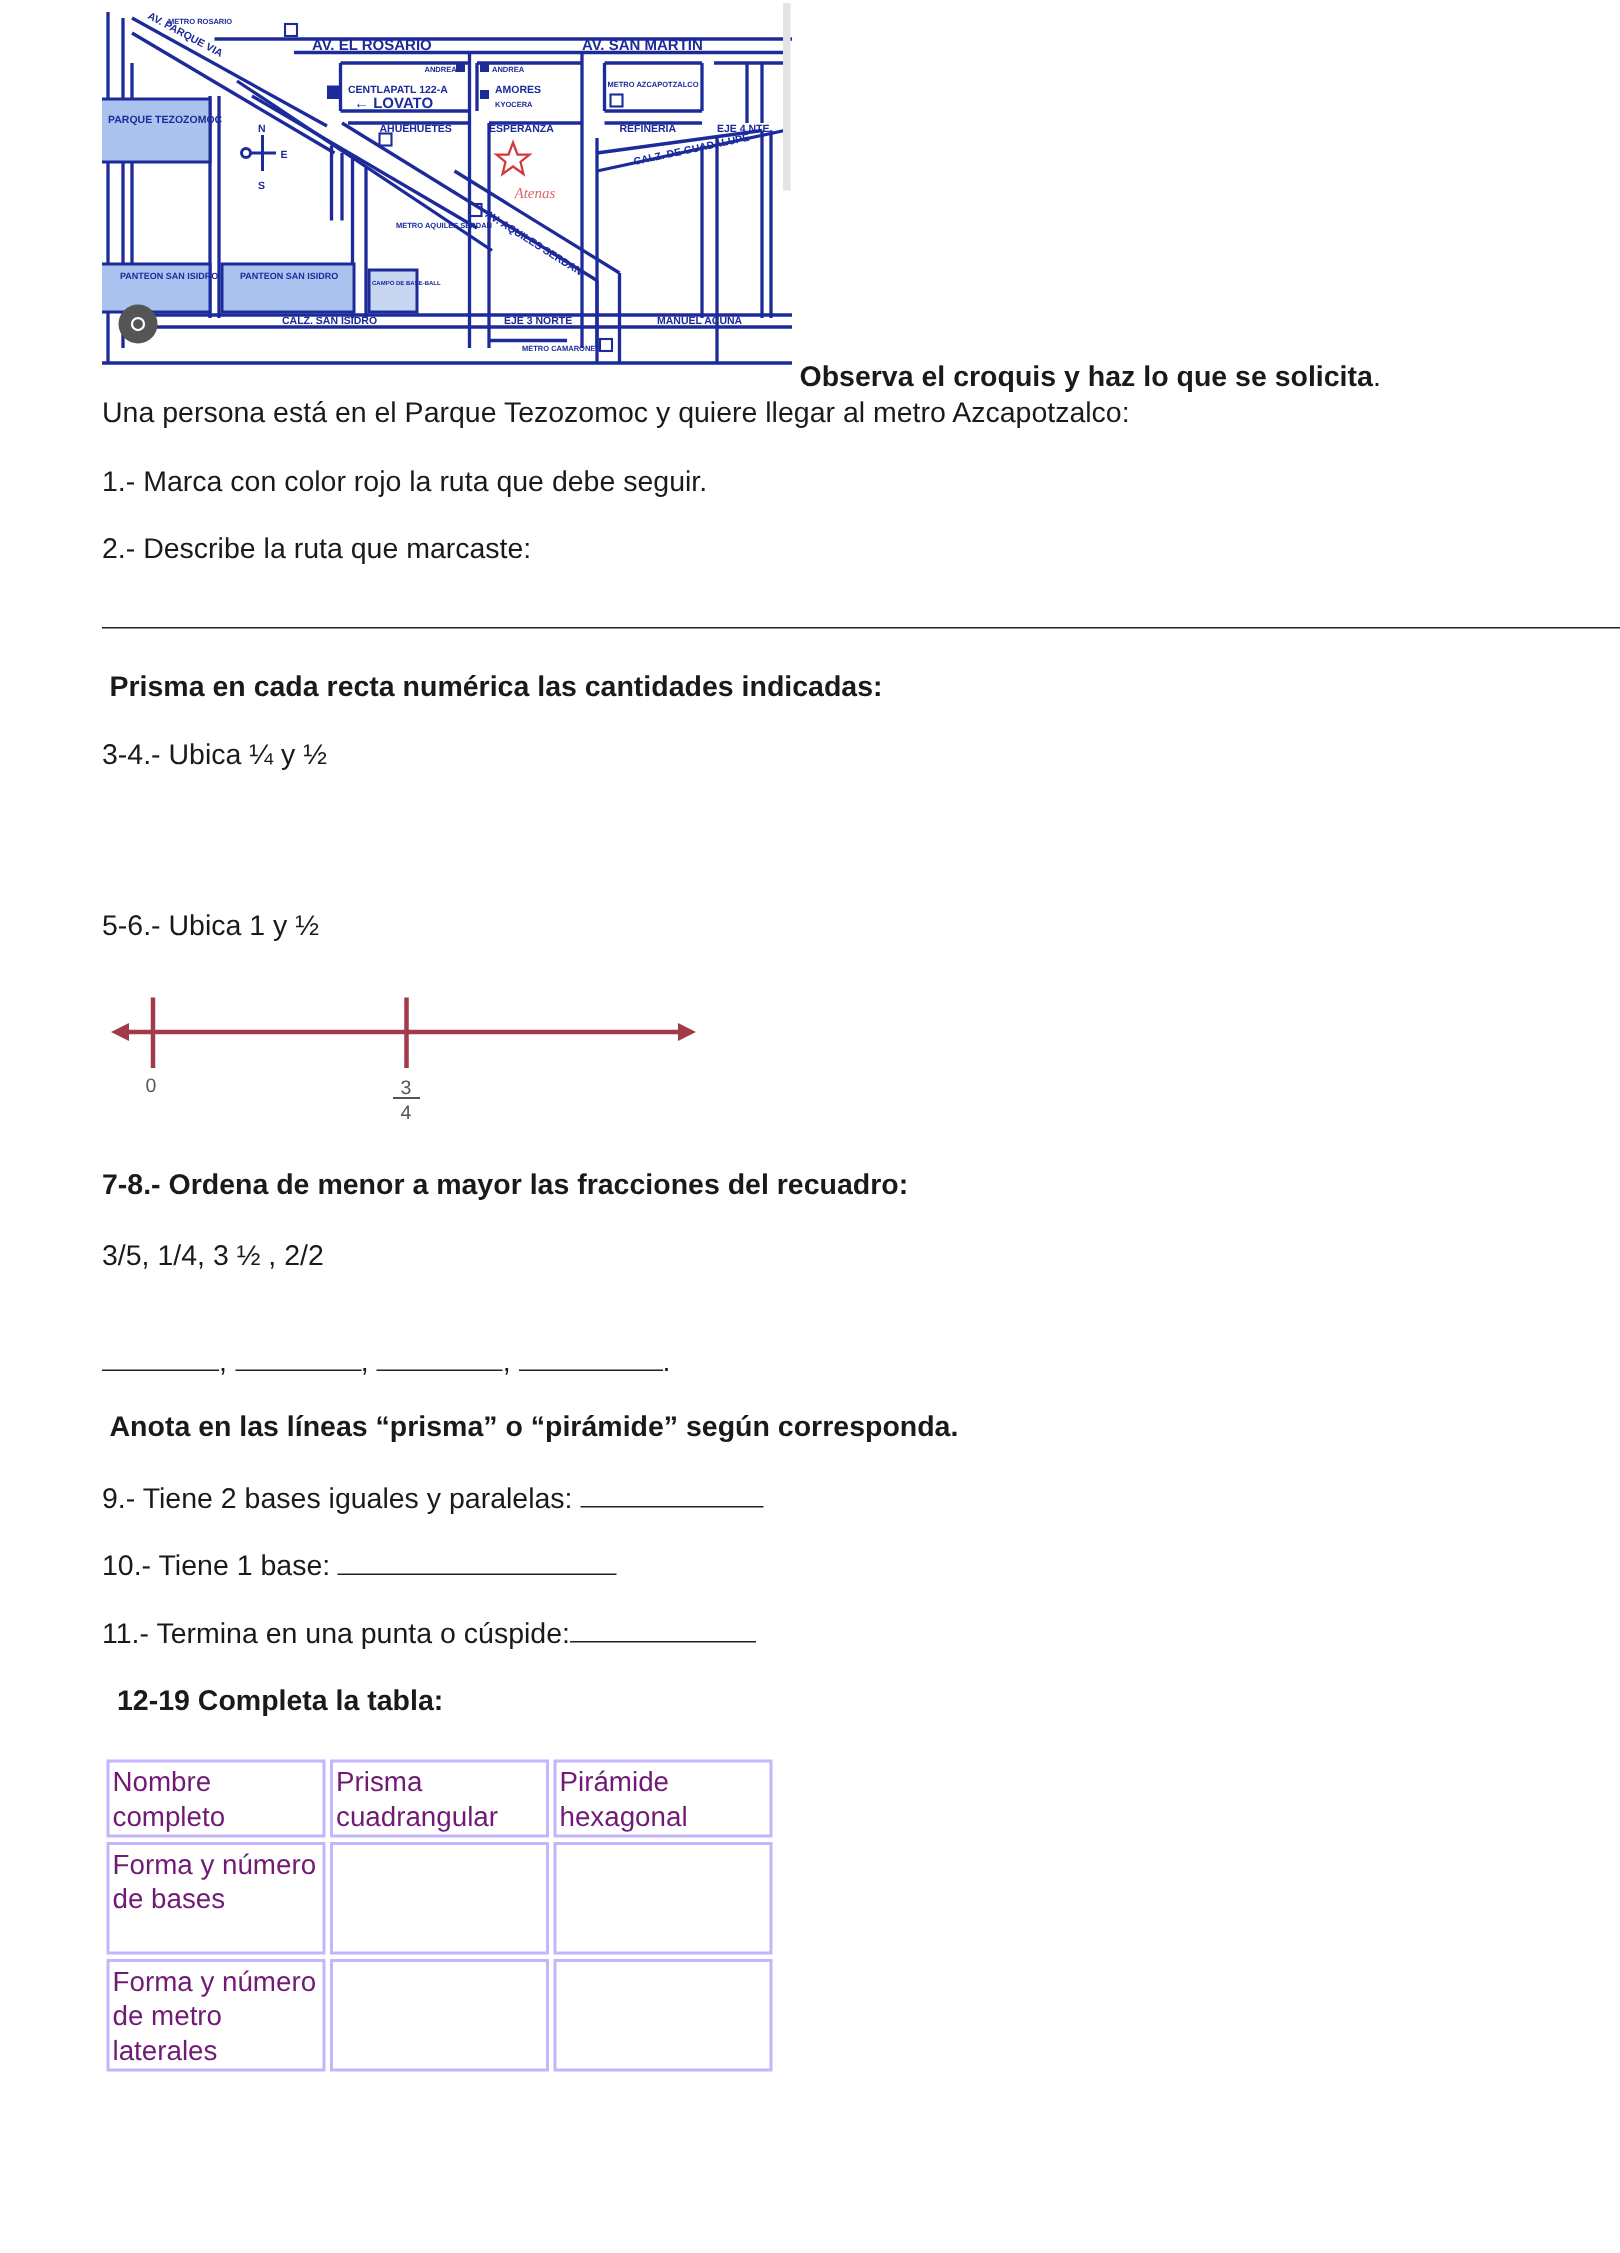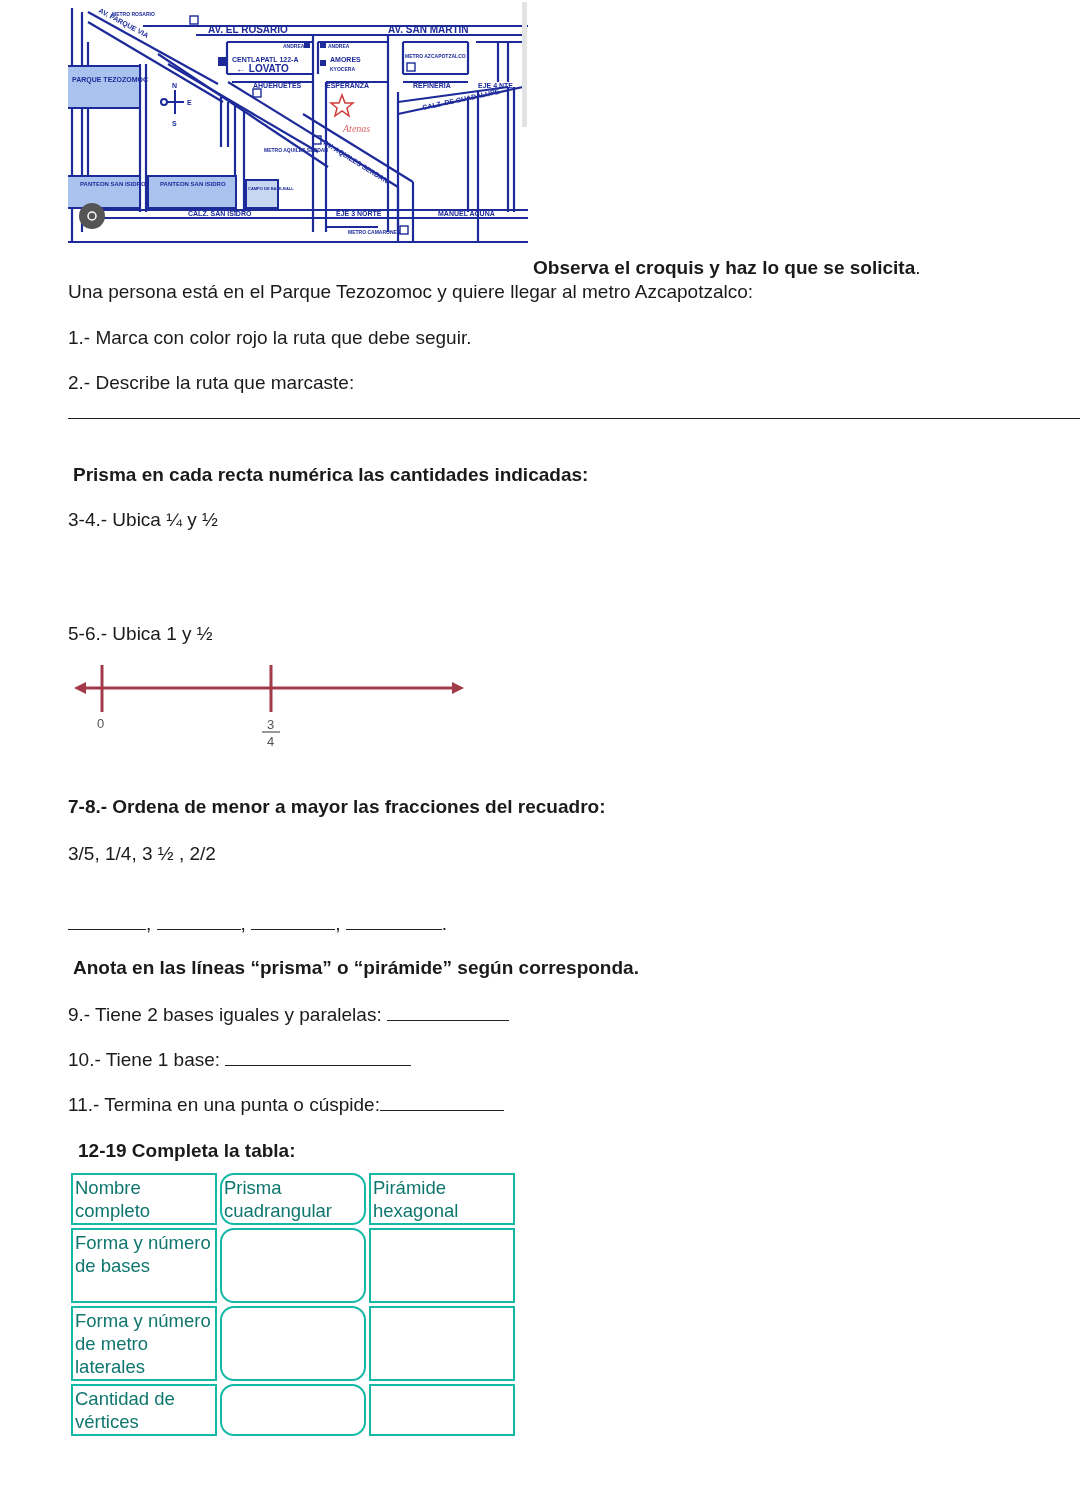--- a/index.html
+++ b/index.html
@@ -1,28 +1,28 @@
 <!DOCTYPE html>
 <html><head>
 <meta charset="utf-8">
 <style>
   html, body { margin:0; padding:0; background:#ffffff; }
   body { width:1080px; height:1502px; position:relative; overflow:hidden;
          font-family:"Liberation Sans", sans-serif; color:#1a1a1a; }
   .abs { position:absolute; }
-  .txt { font-size:19px; line-height:24px; white-space:nowrap;margin-top:16px; }
+  .txt { font-size:19px; line-height:24px; white-space:nowrap; }
   .bold { font-weight:bold; }
   .map { position:absolute; left:68px; top:2px; width:460px; height:242px; }
   .map-scroll { position:absolute; left:522px; top:2px; width:5px; height:125px; background:#e3e3e3; }
   .numline { position:absolute; left:72px; top:660px; width:400px; height:95px; }
   table.grid { position:absolute; left:68px; top:1170px; border-collapse:separate; border-spacing:3px;
                font-family:"Liberation Sans", sans-serif; font-size:18.5px; line-height:23px; }
-  table.grid td { border:2px solid #14b8a6; vertical-align:top; padding:1px 2px; color:#0f766e; }
+  table.grid td { border:2px solid #c4b5fd; vertical-align:top; padding:1px 2px; color:#701a75; }
   table.grid td.c1 { width:138px; }
-  table.grid td.c2 { width:138px;border-radius:14px; }
+  table.grid td.c2 { width:138px; }
   table.grid td.c3 { width:138px; }
   .dashline { position:absolute; left:68px; top:418px; width:1012px; height:0; border-top:1.5px solid #222; }
   .fill { display:inline-block; border-bottom:1.5px solid #222; height:18px; vertical-align:baseline; }
 </style>
 </head>
 <body>
 
 <svg class="map" viewBox="0 0 460 242" xmlns="http://www.w3.org/2000/svg">
   <g stroke="#1c2a9a" stroke-width="2.2" fill="none">
 
@@ -198,19 +198,14 @@
   <tr>
     <td class="c1" style="height:69px;">Forma y número de bases</td>
     <td class="c2"></td>
     <td class="c3"></td>
   </tr>
   <tr>
     <td class="c1" style="height:69px;">Forma y número de metro laterales</td>
     <td class="c2"></td>
     <td class="c3"></td>
   </tr>
-  <tr>
-    <td class="c1">Cantidad de vértices</td>
-    <td class="c2"></td>
-    <td class="c3"></td>
-  </tr>
 </tbody>
   </table>
 
 </body></html>

